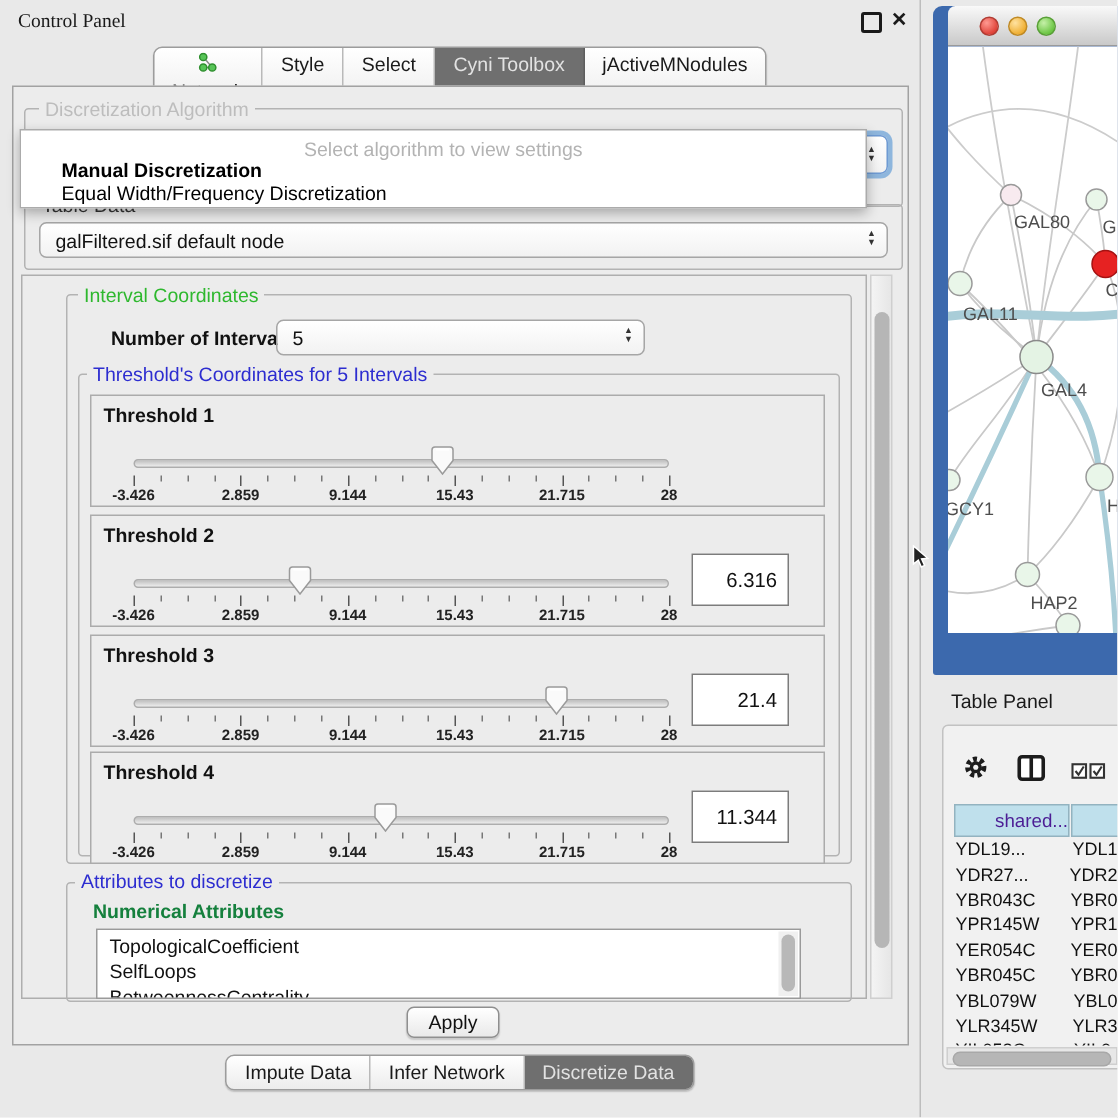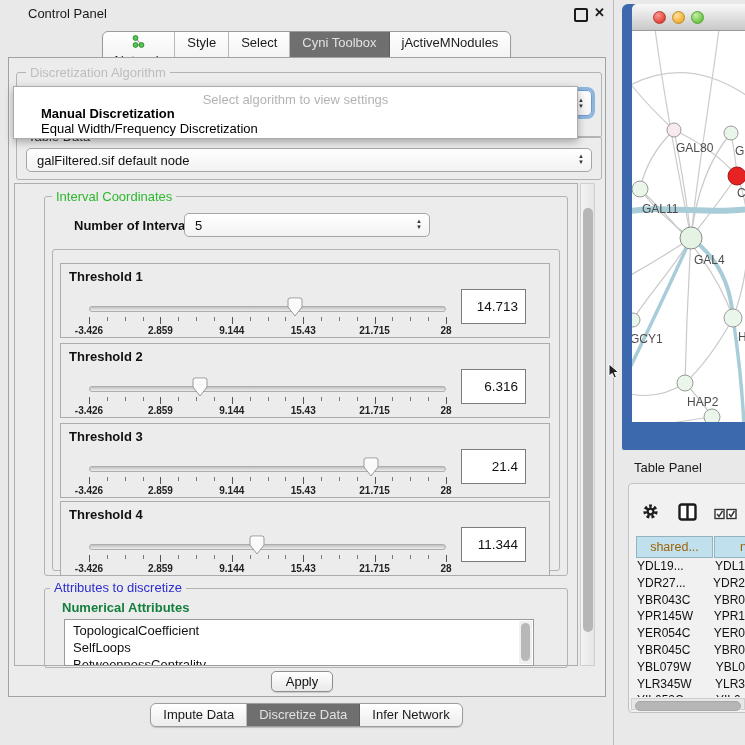--- a/index.html
+++ b/index.html
@@ -1,21 +1,21 @@
 <!DOCTYPE html>
 <html><head>
 <meta charset="utf-8">
 <style>
   html,body{margin:0;padding:0;}
   .screen{position:relative;width:745px;height:745px;background:#e9e9e9;overflow:hidden;
           font-family:"Liberation Sans",sans-serif;-webkit-font-smoothing:antialiased;}
   .abs{position:absolute;}
   
   .cp{position:absolute;left:0;top:0;width:613px;height:745px;background:#e9e9e9;border-right:1px solid #bdbdbd;}
-  .cp-title{position:absolute;left:28px;top:6px;font-size:13px;color:#1a1a1a;}
+  .cp-title{position:absolute;left:12px;top:6px;font-size:13px;color:#1a1a1a;font-family:Liberation Serif, serif;}
   .float-btn{position:absolute;left:574px;top:8px;width:10px;height:10px;border:2px solid #1a1a1a;border-radius:2px;}
   .close-btn{position:absolute;left:594px;top:5px;font-size:13px;font-weight:900;color:#1a1a1a;}
   .tabrow{position:absolute;left:0;top:31px;width:613px;display:flex;justify-content:center;}
   .seg{display:flex;border:1px solid #9c9c9c;border-radius:6px;overflow:hidden;
        background:linear-gradient(#ffffff,#ececec);box-shadow:0 1px 1px rgba(0,0,0,.18);}
   .seg .tab{padding:3px 12px 4px 12px;font-size:13px;color:#1a1a1a;border-right:1px solid #b9b9b9;
             display:flex;align-items:center;gap:5px;white-space:nowrap;flex-direction:column;}
   .seg .tab:last-child{border-right:none;}
   .seg .tab.sel{background:#6f6f6f;color:#e2e2e2;border-right-color:#5e5e5e;}
   .content{position:absolute;left:8px;top:57px;width:598px;height:640px;background:#ececec;border:1px solid #a2a2a2;box-sizing:border-box;}
@@ -52,21 +52,21 @@
   
   .netwin{position:absolute;left:622px;top:4px;width:123px;height:446px;background:#3c69ad;border-radius:6px 0 0 2px;}
   .net-titlebar{position:absolute;left:10px;top:0;width:113px;height:27px;background:linear-gradient(#f9f9f9,#c9c9c9);
                 border-radius:5px 0 0 0;border-bottom:1px solid #9a9a9a;box-sizing:border-box;}
   .light{position:absolute;top:7px;width:13px;height:13px;border-radius:50%;box-sizing:border-box;}
   .net-canvas{position:absolute;left:10px;top:27px;width:113px;height:391px;background:#ffffff;overflow:hidden;}
   
   .tp-title{position:absolute;left:634px;top:460px;font-size:13px;color:#1a1a1a;}
   .tp-body{position:absolute;left:628px;top:483px;width:125px;height:230px;background:#f1f1f1;border:1px solid #c2c2c2;border-radius:4px;box-sizing:border-box;}
   .th-cell{position:absolute;top:536px;height:22px;background:#bfe0ec;border:1px solid #93b3c0;box-sizing:border-box;
-           font-size:12.5px;color:#a16207;text-align:center;line-height:20px;overflow:hidden;}
+           font-size:12.5px;color:#4c1d95;text-align:right;line-height:20px;overflow:hidden;}
   .tbl-body{position:absolute;left:630px;top:559px;width:115px;height:138px;overflow:hidden;}
   .tbl-row{height:16.8px;display:flex;font-size:12px;color:#111;}
   .tbl-row .c1{width:78px;padding-left:7px;box-sizing:border-box;overflow:hidden;white-space:nowrap;}
   .tbl-row .c2{padding-left:8px;white-space:nowrap;}
   .hscroll{position:absolute;left:631px;top:698px;width:114px;height:12px;background:#e7e7e7;border:1px solid #cfcfcf;box-sizing:border-box;}
 </style>
 </head>
 <body>
 
 <div class="screen">
@@ -135,20 +135,21 @@
 
     <div class="group" style="left:44px;top:196px;width:522px;height:378px;"></div>
     <span class="group-label" style="left:52px;top:190px;color:#2eb82e;">Interval Coordinates</span>
     <span class="abs" style="left:74px;top:218px;font-size:13px;font-weight:bold;color:#111;">Number of Intervals</span>
     <div class="combo" style="left:184px;top:213px;width:246px;height:24px;">
       <span class="ctext">5</span>
       <span class="arrows">▲<br>▼</span>
     </div>
 
     <div class="group" style="left:52px;top:249px;width:506px;height:320px;"></div>
+    <span class="group-label" style="left:58px;top:243px;color:#2d2dd0;">Threshold's Coordinates for 5 Intervals</span>
     <div id="thresholds">
         <div class="thr-panel" style="top: 263px;">
           <div class="thr-label">Threshold 1</div>
           <div class="track"></div>
           <div class="tick major" style="left: 28px;"></div>
           <div class="tick minor" style="left: 45.9px;"></div>
           <div class="tick minor" style="left: 63.7px;"></div>
           <div class="tick minor" style="left: 81.5px;"></div>
           <div class="tick major" style="left: 99.4px;"></div>
           <div class="tick minor" style="left: 117.3px;"></div>
@@ -170,21 +171,20 @@
           <span class="ticklab" style="left: 28px;">-3.426</span>
           <span class="ticklab" style="left: 99.4px;">2.859</span>
           <span class="ticklab" style="left: 170.8px;">9.144</span>
           <span class="ticklab" style="left: 242.2px;">15.43</span>
           <span class="ticklab" style="left: 313.6px;">21.715</span>
           <span class="ticklab" style="left: 385px;">28</span>
           <div class="thumb-sl" style="left: 226.1px;"><svg width="16" height="20" viewBox="0 0 16 20">
               <path d="M3 1 H13 Q15 1 15 3 V10 L8 19 L1 10 V3 Q1 1 3 1 Z" fill="#fafafa" stroke="#9a9a9a"></path>
               <path d="M3.5 2.5 H12.5" stroke="#fff" stroke-width="1.5"></path>
             </svg></div>
-          <div class="valbox">14.713</div>
         </div>
         <div class="thr-panel" style="top: 343px;">
           <div class="thr-label">Threshold 2</div>
           <div class="track"></div>
           <div class="tick major" style="left: 28px;"></div>
           <div class="tick minor" style="left: 45.9px;"></div>
           <div class="tick minor" style="left: 63.7px;"></div>
           <div class="tick minor" style="left: 81.5px;"></div>
           <div class="tick major" style="left: 99.4px;"></div>
           <div class="tick minor" style="left: 117.3px;"></div>
@@ -303,25 +303,25 @@
       </div>
     </div>
 
     <button class="btn" style="left:271px;top:671px;width:62px;height:21px;">Apply</button>
 
     <div class="bottombar">
         <div class="seg" id="bottom-tabs">
           <div class="tab">
             <span>Impute Data</span>
           </div>
+          <div class="tab">
+            <span>Infer Network</span>
+          </div>
           <div class="tab sel">
             <span>Discretize Data</span>
-          </div>
-          <div class="tab">
-            <span>Infer Network</span>
           </div>
         </div>
       </div>
   </div>
 
   <svg class="abs" style="left:608px;top:363px;" width="12" height="18">
     <path d="M1,1 L1,13 L4.2,10.4 L6.2,15 L8.4,14 L6.4,9.6 L10.5,9.2 Z" fill="#222" stroke="#fff" stroke-width="1"></path>
   </svg>
 
   <div class="netwin">

